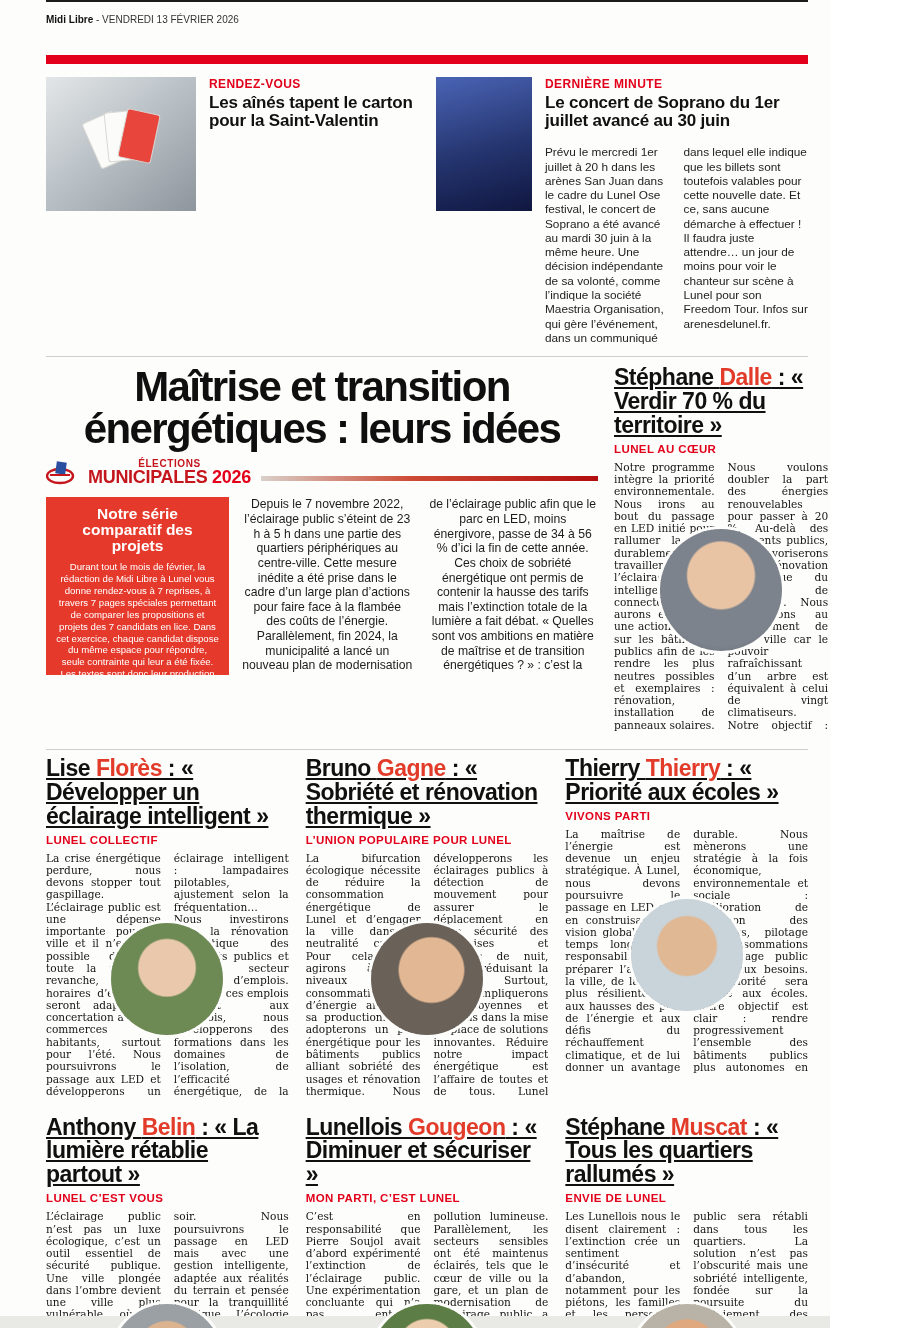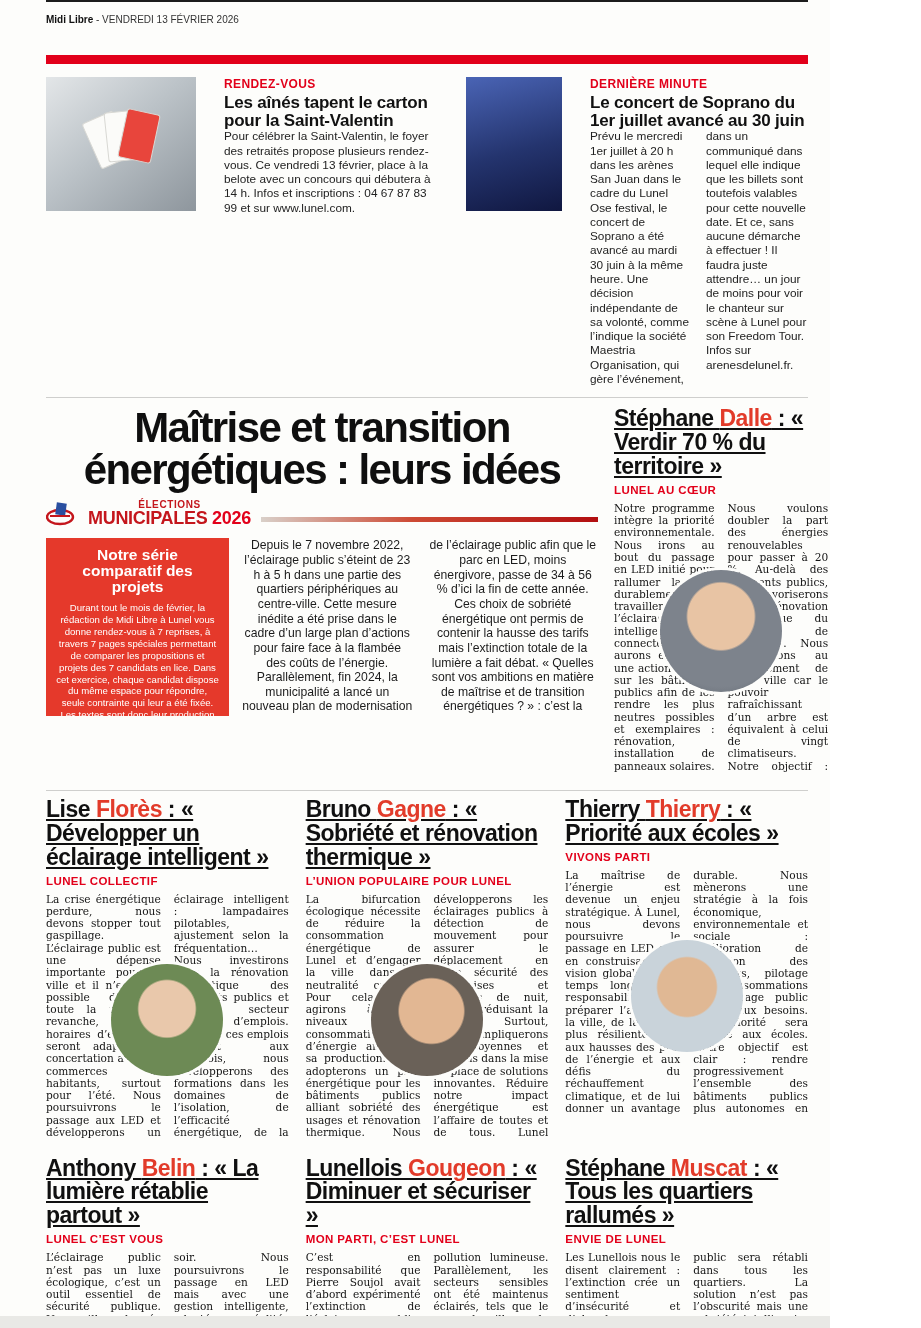--- a/index.html
+++ b/index.html
@@ -17,33 +17,33 @@
   .mast-left { font-size:10px; color:#333; padding-top:7px; }
   .mast-left b { color:#111; }
   .mast-right { display:flex; align-items:baseline; gap:7px; }
   .lunel-logo { font-size:38px; font-weight:900; color:#e2001a; letter-spacing:-1px; line-height:1; transform:scaleY(1.06); }
   .page-num { font-size:25px; font-weight:900; font-style:italic; line-height:1; }
   .page-arrow { color:#e2001a; font-weight:900; font-style:normal; font-size:22px; }
 
   .red-bar { height:9px; background:#e2001a; margin:2px 0 13px; }
 
   
-  .briefs { display:flex; gap:28px; padding-bottom:11px; border-bottom:1px solid #cfcfcd; }
+  .briefs { display:flex; gap:13px; padding-bottom:11px; border-bottom:1px solid #cfcfcd; }
   .photo-cards { width:150px; height:134px; flex:none; position:relative; overflow:hidden;
     background:linear-gradient(140deg,#e3e6e8 0%,#bcc3c8 45%,#8e969d 100%); }
   .card { position:absolute; width:34px; height:50px; background:#fbfbf9; border:1px solid #d8d8d4; border-radius:3px; }
   .c1 { left:44px; top:38px; transform:rotate(-24deg); }
   .c2 { left:60px; top:34px; transform:rotate(-6deg); }
   .c3 { left:76px; top:34px; transform:rotate(12deg); background:#e8453c; }
   .photo-concert { width:96px; height:134px; flex:none;
     background:linear-gradient(165deg,#4a64b5 0%,#24346e 55%,#101740 100%); }
   .brief-1 { width:214px; flex:none; }
   .brief-2 { flex:1; }
   .kicker { color:#e2001a; font-weight:700; font-size:12px; letter-spacing:.4px; margin-bottom:3px; }
-  .brief-title { font-weight:700; font-size:17px; line-height:1.04; letter-spacing:-.2px; margin-bottom:0; color:#111; }
+  .brief-title { font-weight:700; font-size:17px; line-height:1.04; letter-spacing:-.2px; margin-bottom:16px; color:#111; }
   .brief-body { font-size:11.8px; line-height:1.21; color:#222; }
   .two-col { column-count:2; column-gap:14px; }
 
   
   .main-grid { display:flex; gap:16px; margin-top:9px; }
   .main-left { width:552px; flex:none;text-align:center; }
   .main-headline { font-size:42px; font-weight:700; letter-spacing:-1.6px; line-height:.99; color:#0f0f0f; margin:0 0 9px; }
   .elections-row { display:flex; align-items:flex-end; gap:10px; margin-bottom:11px; }
   .elections-logo { display:flex; align-items:center; gap:6px; flex:none; }
   .elec-text .l1 { font-size:10px; font-weight:800; color:#c4161c; letter-spacing:.6px; }
@@ -101,21 +101,20 @@
 
   <div class="briefs">
     <div class="photo-cards">
       <div class="card c1"></div>
       <div class="card c2"></div>
       <div class="card c3"></div>
     </div>
     <div class="brief-1">
       <div class="kicker">RENDEZ-VOUS</div>
       <div class="brief-title">Les aînés tapent le carton pour la Saint-Valentin</div>
-      <div class="brief-body">Pour célébrer la Saint-Valentin, le foyer des retraités propose plusieurs rendez-vous. Ce vendredi 13 février, place à la belote avec un concours qui débutera à 14 h. Infos et inscriptions : 04 67 87 83 99 et sur www.lunel.com.</div>
     </div>
     <div class="photo-concert"></div>
     <div class="brief-2">
       <div class="kicker">DERNIÈRE MINUTE</div>
       <div class="brief-title">Le concert de Soprano du 1er juillet avancé au 30 juin</div>
       <div class="brief-body two-col">Prévu le mercredi 1er juillet à 20 h dans les arènes San Juan dans le cadre du Lunel Ose festival, le concert de Soprano a été avancé au mardi 30 juin à la même heure. Une décision indépendante de sa volonté, comme l’indique la société Maestria Organisation, qui gère l’événement, dans un communiqué dans lequel elle indique que les billets sont toutefois valables pour cette nouvelle date. Et ce, sans aucune démarche à effectuer ! Il faudra juste attendre… un jour de moins pour voir le chanteur sur scène à Lunel pour son Freedom Tour. Infos sur arenesdelunel.fr.</div>
     </div>
   </div>
 
   <div class="main-grid">

